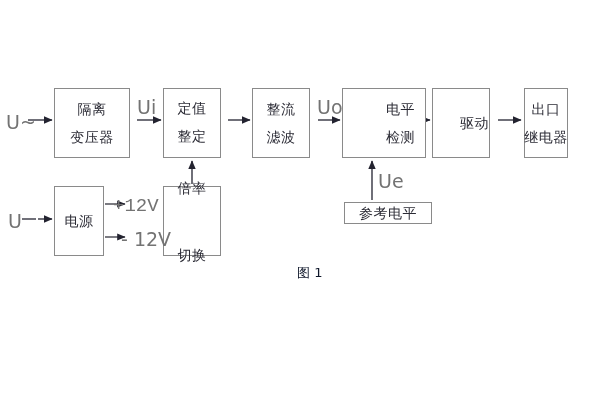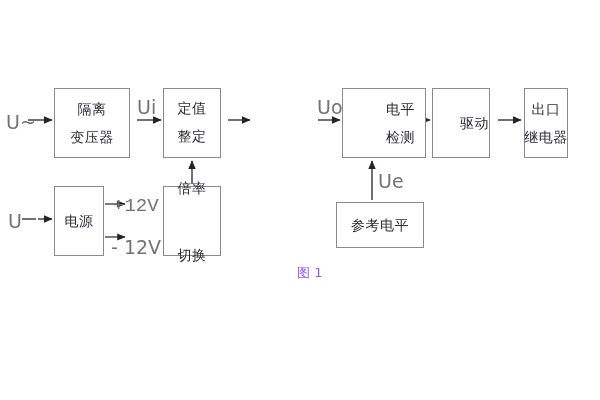--- a/index.html
+++ b/index.html
@@ -41,21 +41,21 @@
   .label {
     position: absolute;
     font-size: 19px;
     color: #737373;
     white-space: nowrap;
     line-height: 1;
   }
   .caption {
     position: absolute;
     font-size: 13px;
-    color: #8b5cf6;
+    color: #0f172a;
     white-space: nowrap;
   }
   svg.wires {
     position: absolute;
     left: 0;
     top: 0;
     width: 600px;
     height: 400px;
     overflow: visible;
   }
@@ -101,20 +101,24 @@
   <div class="block" style="left:54px; top:88px; width:76px; height:70px;align-items:center;">
     <div class="line">隔离</div>
     <div class="line">变压器</div>
   </div>
 
   <div class="block" style="left:163px; top:88px; width:58px; height:70px;font-family:Liberation Mono, monospace;">
     <div class="line">定值</div>
     <div class="line">整定</div>
   </div>
 
+  <div class="block" style="left:252px; top:88px; width:58px; height:70px;">
+    <div class="line">整流</div>
+    <div class="line">滤波</div>
+  </div>
 
   <div class="block" style="left:342px; top:88px; width:84px; height:70px;padding-left:33px;">
     <div class="line">电平</div>
     <div class="line">检测</div>
   </div>
 
   <div class="block single" style="left:432px; top:88px; width:58px; height:70px;align-items:flex-end;">
     <div class="line">驱动</div>
   </div>
 
@@ -125,33 +129,33 @@
 
   <div class="block single" style="left:54px; top:186px; width:50px; height:70px;">
     <div class="line">电源</div>
   </div>
 
   <div class="block" style="left:163px; top:186px; width:58px; height:70px;gap:39px;">
     <div class="line">倍率</div>
     <div class="line">切换</div>
   </div>
 
-  <div class="block single" style="left:336px; top:202px; width:88px; height:46px;align-items:center;">
+  <div class="block single" style="left:344px; top:202px; width:88px; height:22px;align-items:center;">
     <div class="line">参考电平</div>
   </div>
 
   <div class="label" style="left:6px; top:113px;">U~</div>
 
   <div class="label" style="left:8px; top:212px;">U</div>
 
   <div class="label" style="left:137px; top:98px;">Ui</div>
 
   <div class="label" style="left:317px; top:98px;">Uo</div>
 
   <div class="label" style="left:378px; top:172px;">Ue</div>
 
   <div class="label" style="left:113px; top:197px;font-family:Liberation Mono, monospace;">+12V</div>
 
-  <div class="label" style="left:111px; top:230px;margin-top:8px;">- 12V</div>
+  <div class="label" style="left:121px; top:230px;">- 12V</div>
 
   <div class="caption" style="left:297px; top:264px;">图 1</div>
 
 </div>
 
 </body></html>

